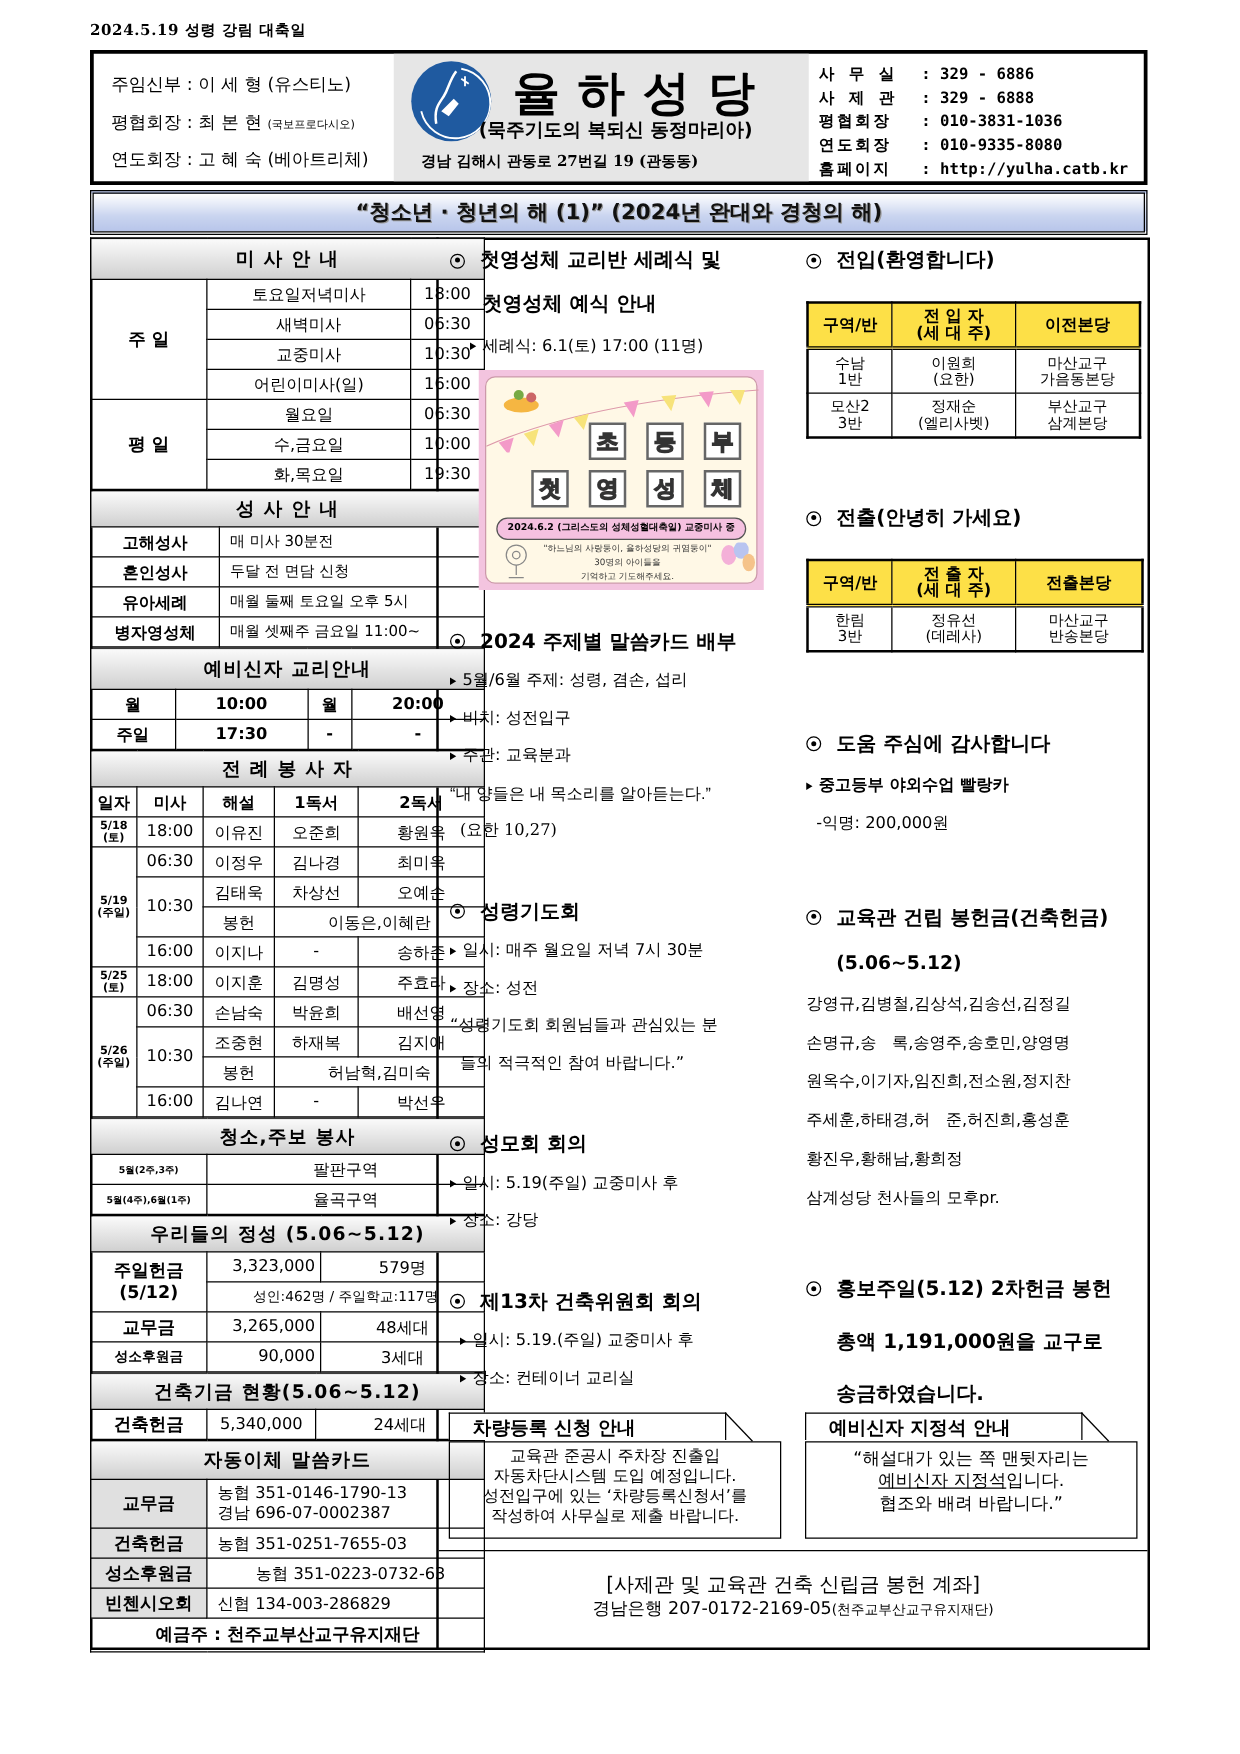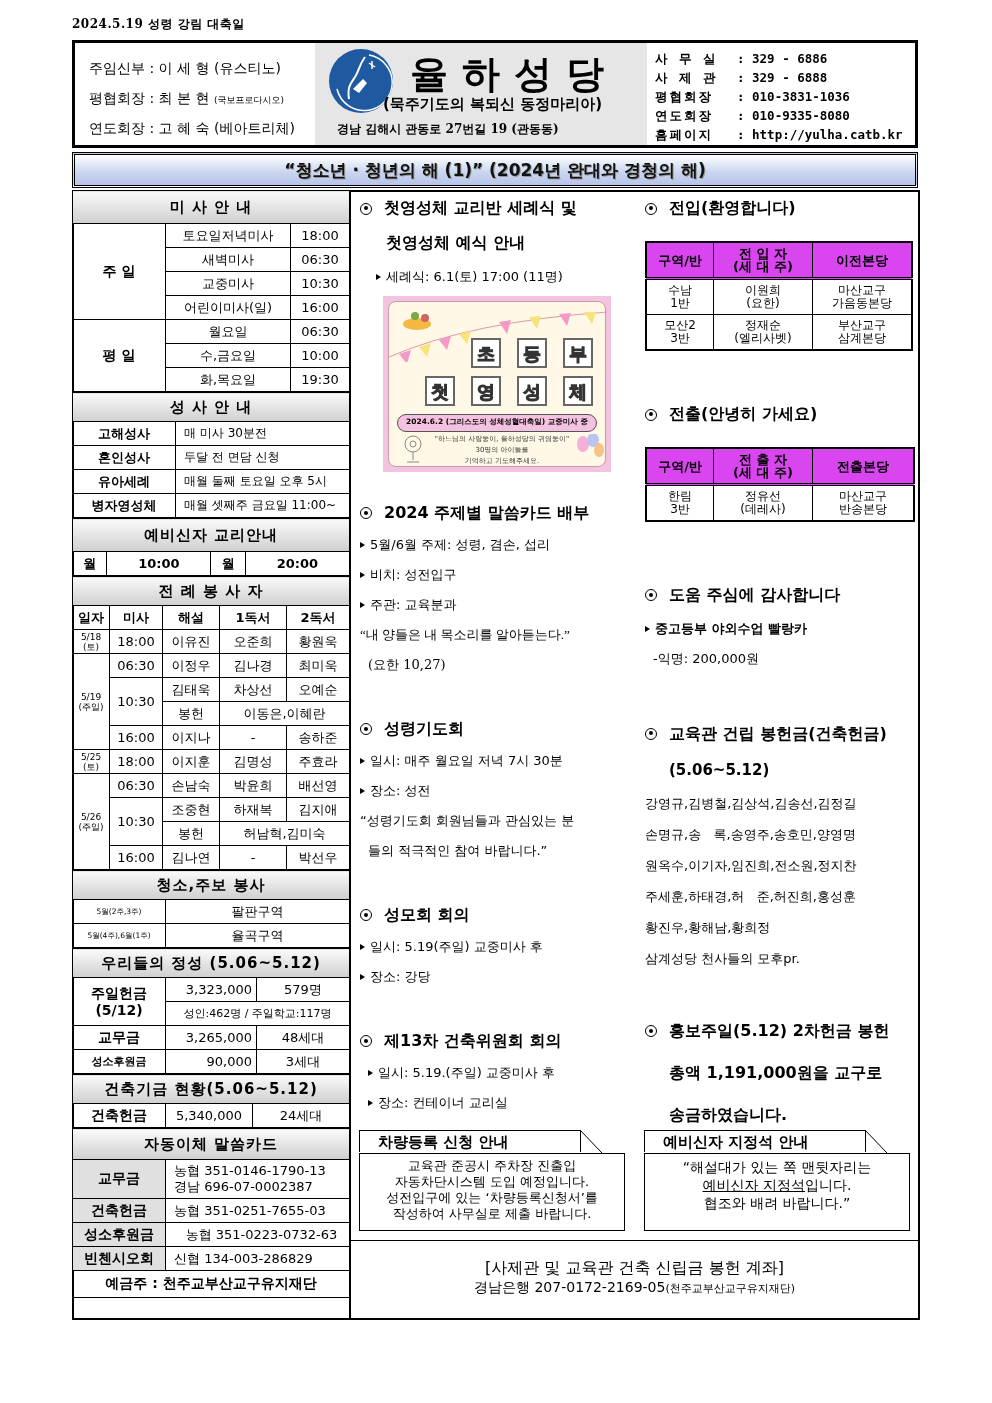--- a/index.html
+++ b/index.html
@@ -19,41 +19,41 @@
   .hdr-right{position:absolute;left:580px;top:6px;font-size:12.5px;font-weight:bold;font-family:"DejaVu Sans Mono",monospace;line-height:19px;}
   .hdr-right .row{display:flex;white-space:nowrap;}
   .hdr-right .k{width:82px;letter-spacing:2px;}
   
   .theme{left:72px;top:152px;width:846px;height:36px;border:3px double #000;box-sizing:border-box;background:linear-gradient(#ffffff,#c9d4ef 60%,#b8c5ea);text-align:center;font-size:17px;font-weight:bold;line-height:30px;color:#111;text-shadow:1px 1px 0 #999;}
   
   .frame{left:72px;top:190px;width:848px;height:1130px;border:2px solid #000;box-sizing:border-box;}
   .leftcol{left:72px;top:190px;width:278px;}
   .vline{left:349px;top:190px;width:2px;height:1130px;background:#000;}
   table{border-collapse:collapse;}
-  .lt{width:278px;font-size:13px;}
+  .lt{width:316px;font-size:13px;}
   .lt td{border:1px solid #000;text-align:center;padding:0;height:23px;}
   .sec{background:linear-gradient(#fafafa,#cfcfcf);font-weight:bold;font-size:15px;height:32px !important;letter-spacing:1px;}
   .gray{background:#e0e0e0;}
   .b{font-weight:bold;}
-  .tiny{font-size:9px;font-weight:normal;}
+  .tiny{font-size:9px;font-weight:bold;}
   
   .col{font-size:13px;}
   .h{font-size:16px;font-weight:bold;display:flex;align-items:center;white-space:nowrap;}
   .radio{display:inline-block;width:12px;height:12px;border:1.5px solid #000;border-radius:50%;position:relative;margin-right:12px;box-sizing:border-box;}
   .radio:after{content:"";position:absolute;left:2.5px;top:2.5px;width:4px;height:4px;border-radius:50%;background:#000;}
   .bul{display:flex;align-items:center;white-space:nowrap;}
   .tri{display:inline-block;width:0;height:0;border-left:5px solid #000;border-top:3.5px solid transparent;border-bottom:3.5px solid transparent;margin-right:5px;}
   .poster{left:383px;top:296px;width:228px;height:176px;background:#f3c4df;}
   .poster-in{position:absolute;left:5px;top:5px;right:5px;bottom:5px;background:#fff8e6;border-radius:8px;border:1px solid #c9a;}
   .ptile{position:absolute;width:30px;height:30px;border:2px solid #666;background:#fff;font-weight:bold;font-size:18px;text-align:center;line-height:28px;box-sizing:border-box;color:#f5c1e0;-webkit-text-stroke:1px #333;}
   .pbar{position:absolute;left:8px;right:8px;top:112px;height:16px;border:1.5px solid #555;border-radius:9px;background:#f5c1e0;font-size:7.5px;font-weight:bold;text-align:center;line-height:14px;white-space:nowrap;overflow:hidden;}
   .pnote{position:absolute;left:40px;right:30px;top:132px;font-size:7px;text-align:center;line-height:11px;color:#333;}
   .rt{border-collapse:collapse;font-size:12px;}
   .rt td{border:1px solid #000;text-align:center;line-height:13px;}
-  .rt .th{background:#d946ef;font-weight:bold;height:32px;font-size:13px;}
+  .rt .th{background:#fde047;font-weight:bold;height:32px;font-size:13px;}
   .rt tr.hd td{border-bottom:3px double #000;}
   .boxtitle{position:absolute;height:22px;border:1px solid #000;border-bottom:none;font-size:15px;font-weight:bold;line-height:22px;padding-left:18px;box-sizing:border-box;background:#fff;}
   .box{position:absolute;border:1px solid #000;font-size:13px;text-align:center;line-height:16px;box-sizing:border-box;padding-top:4px;}
   .bottom{left:351px;top:1240px;width:567px;height:1px;background:#000;}
 </style>
 </head>
 <body>
 
 <div class="abs date">2024.5.19 성령 강림 대축일</div>
 
@@ -171,20 +171,26 @@
   <table class="lt">
     <tbody>
         <tr>
           <td colspan="4" class="sec">예비신자 교리안내</td>
         </tr>
     <tr>
           <td style="height:18px" class="b">월</td>
           <td class="b">10:00</td>
           <td class="b">월</td>
           <td class="b">20:00</td>
+        </tr>
+    <tr>
+          <td style="height:18px" class="b">주일</td>
+          <td class="b">17:30</td>
+          <td class="b">-</td>
+          <td class="b">-</td>
         </tr>
   </tbody>
     </table>
 
   <table class="lt">
     <tbody>
         <tr>
           <td colspan="5" class="sec" style="height:28px !important">전 례 봉 사 자</td>
         </tr>
     <tr class="b">
@@ -412,21 +418,21 @@
       <span>5월/6월  주제: 성령, 겸손, 섭리</span>
     </div>
   <div class="bul">
       <span class="tri"></span>
       <span>비치: 성전입구</span>
     </div>
   <div class="bul">
       <span class="tri"></span>
       <span>주관: 교육분과</span>
     </div>
-  <div style="font-family:Liberation Serif, serif;white-space:nowrap">“내 양들은 내 목소리를 알아듣는다.”</div>
+  <div style="font-family:Liberation Sans, sans-serif;white-space:nowrap">“내 양들은 내 목소리를 알아듣는다.”</div>
   <div style="font-family:'DejaVu Serif',serif;padding-left:8px">(요한 10,27)</div>
 </div>
 
 <div class="abs col" style="left:360px;top:714px;width:270px;line-height:30px">
   <div class="h">
       <span class="radio"></span>
       <span>성령기도회</span>
     </div>
   <div class="bul" style="margin-top:2px">
       <span class="tri"></span>

